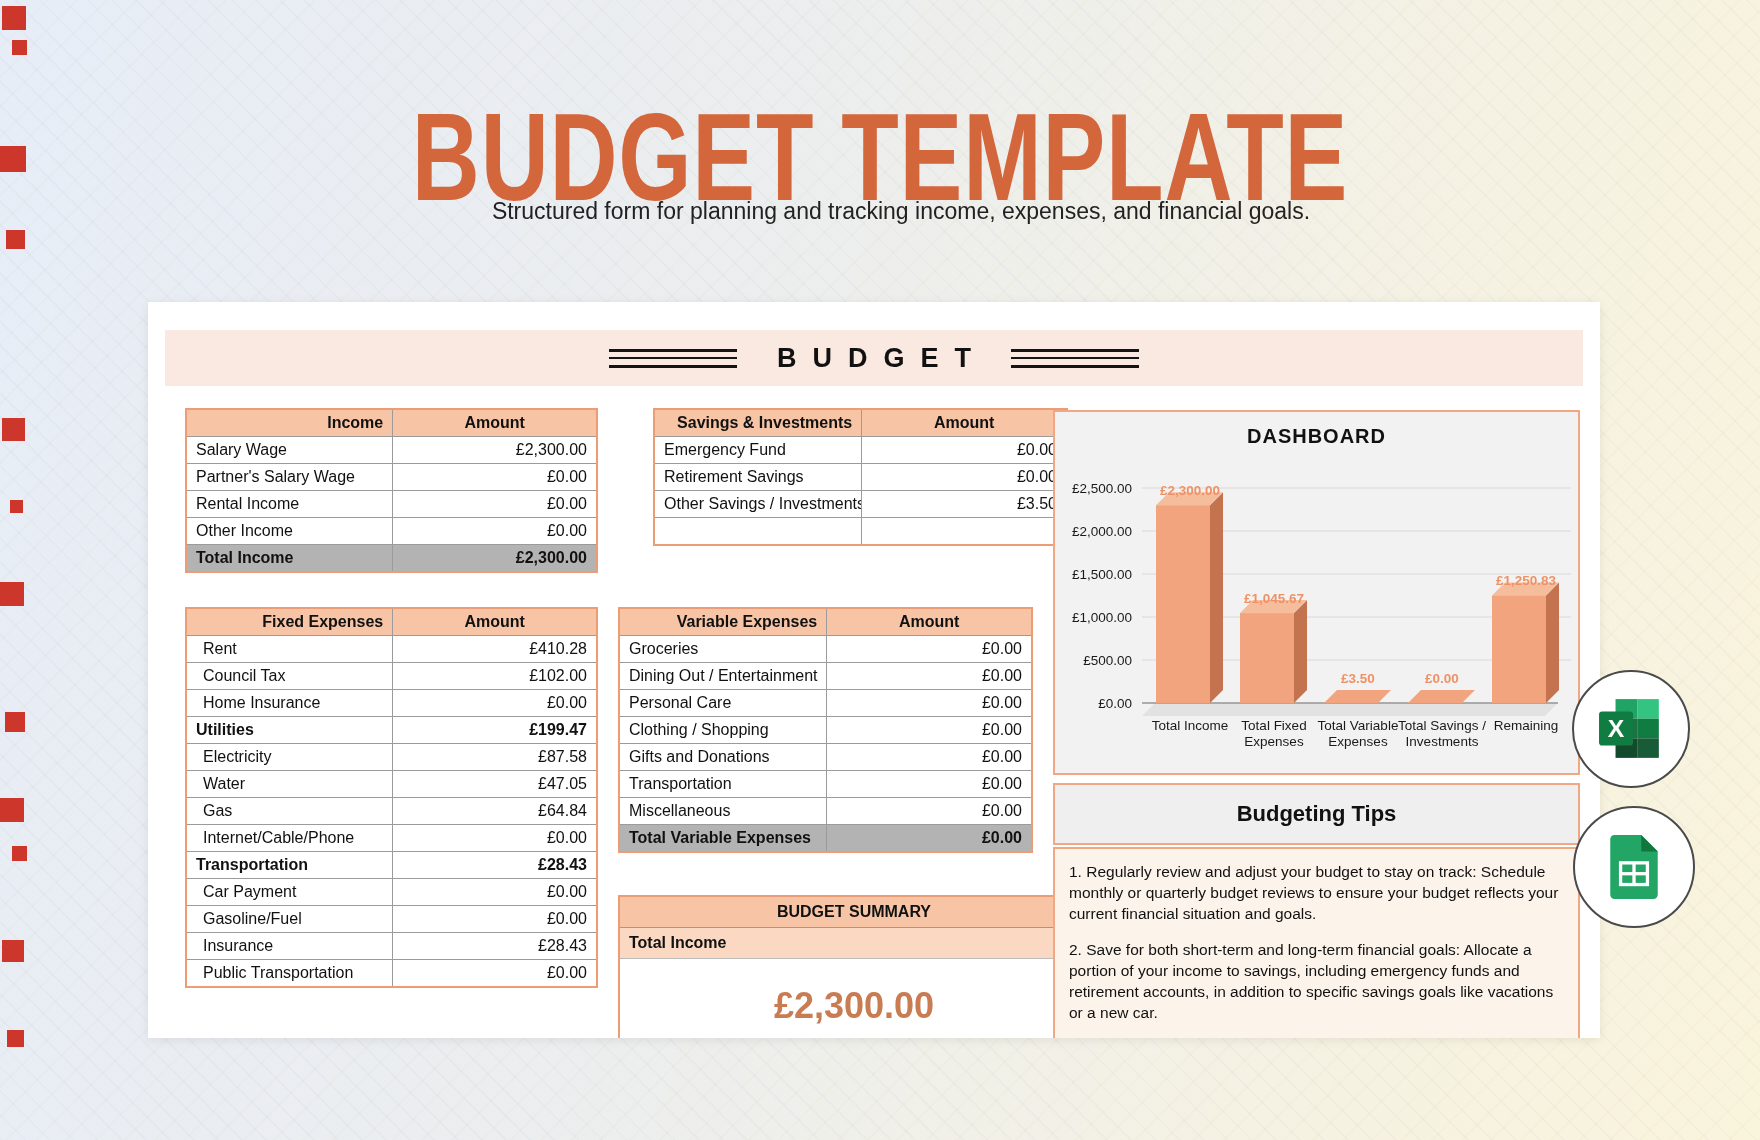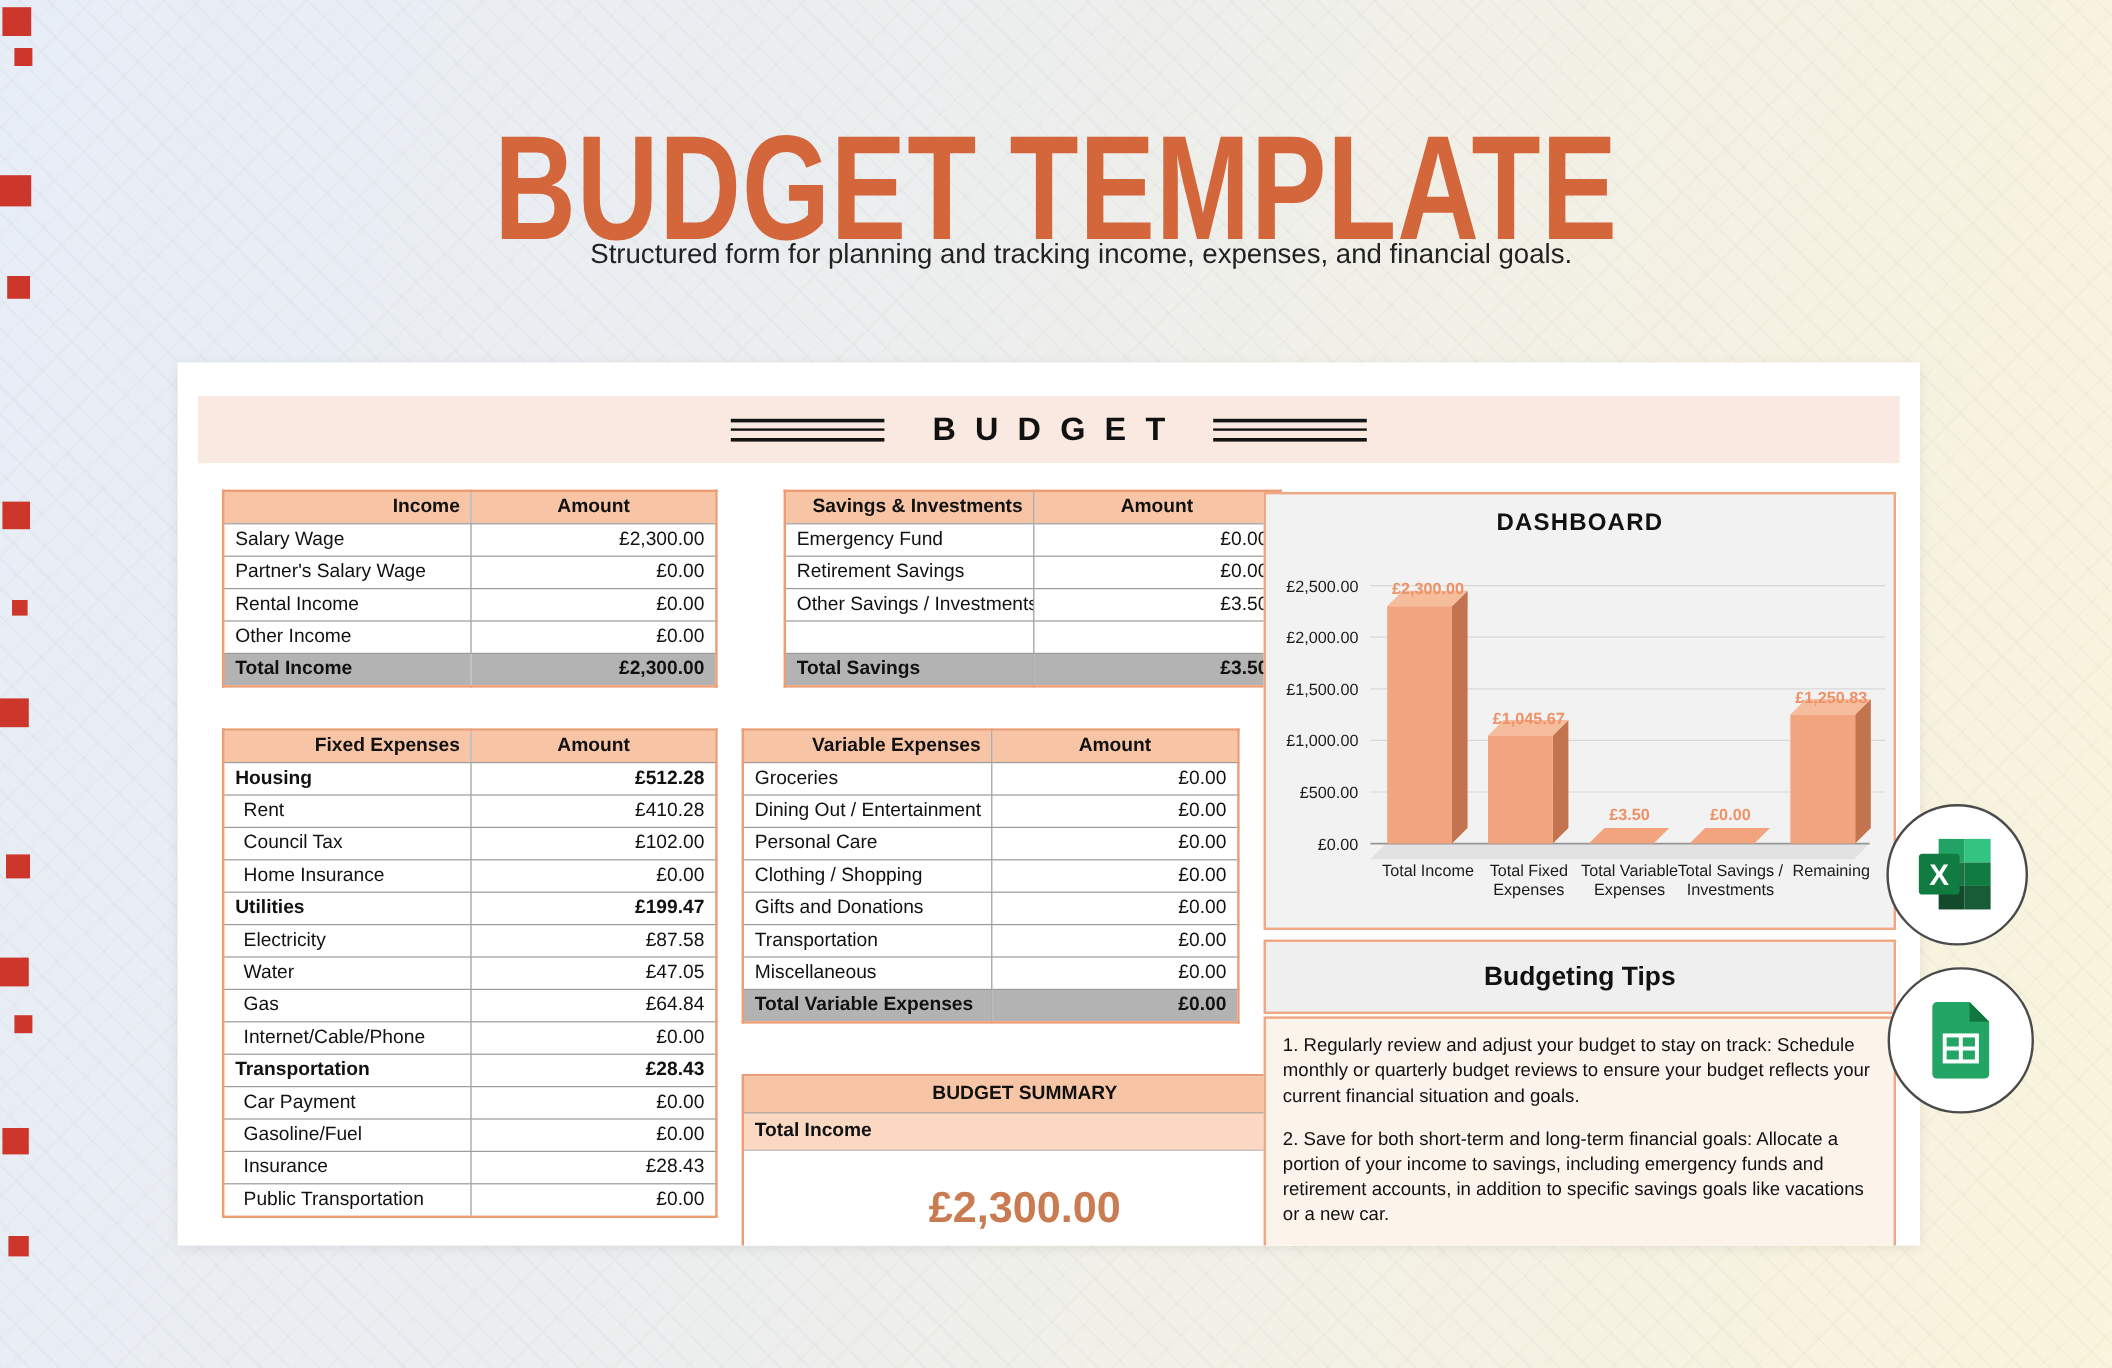--- a/index.html
+++ b/index.html
@@ -151,41 +151,33 @@
               <td class="amt">£0.00</td>
             </tr>
             <tr>
               <td class="lbl">Other Savings / Investments</td>
               <td class="amt">£3.50</td>
             </tr>
             <tr>
               <td class="lbl"></td>
               <td class="amt"></td>
             </tr>
-            <tr class="total">
-              <td class="lbl b">Total Savings</td>
-              <td class="amt b">£3.50</td>
-            </tr>
           </tbody>
         </table>
       </div>
     <div class="tbl t-fixed">
         <table>
           <colgroup>
             <col style="width: 50.3%;">
             <col style="width: 49.7%;">
           </colgroup>
           <tbody>
             <tr>
               <th class="col-label">Fixed Expenses</th>
               <th class="col-amt">Amount</th>
-            </tr>
-            <tr>
-              <td class="lbl b">Housing</td>
-              <td class="amt b">£512.28</td>
             </tr>
             <tr>
               <td class="lbl ind">Rent</td>
               <td class="amt">£410.28</td>
             </tr>
             <tr>
               <td class="lbl ind">Council Tax</td>
               <td class="amt">£102.00</td>
             </tr>
             <tr>

